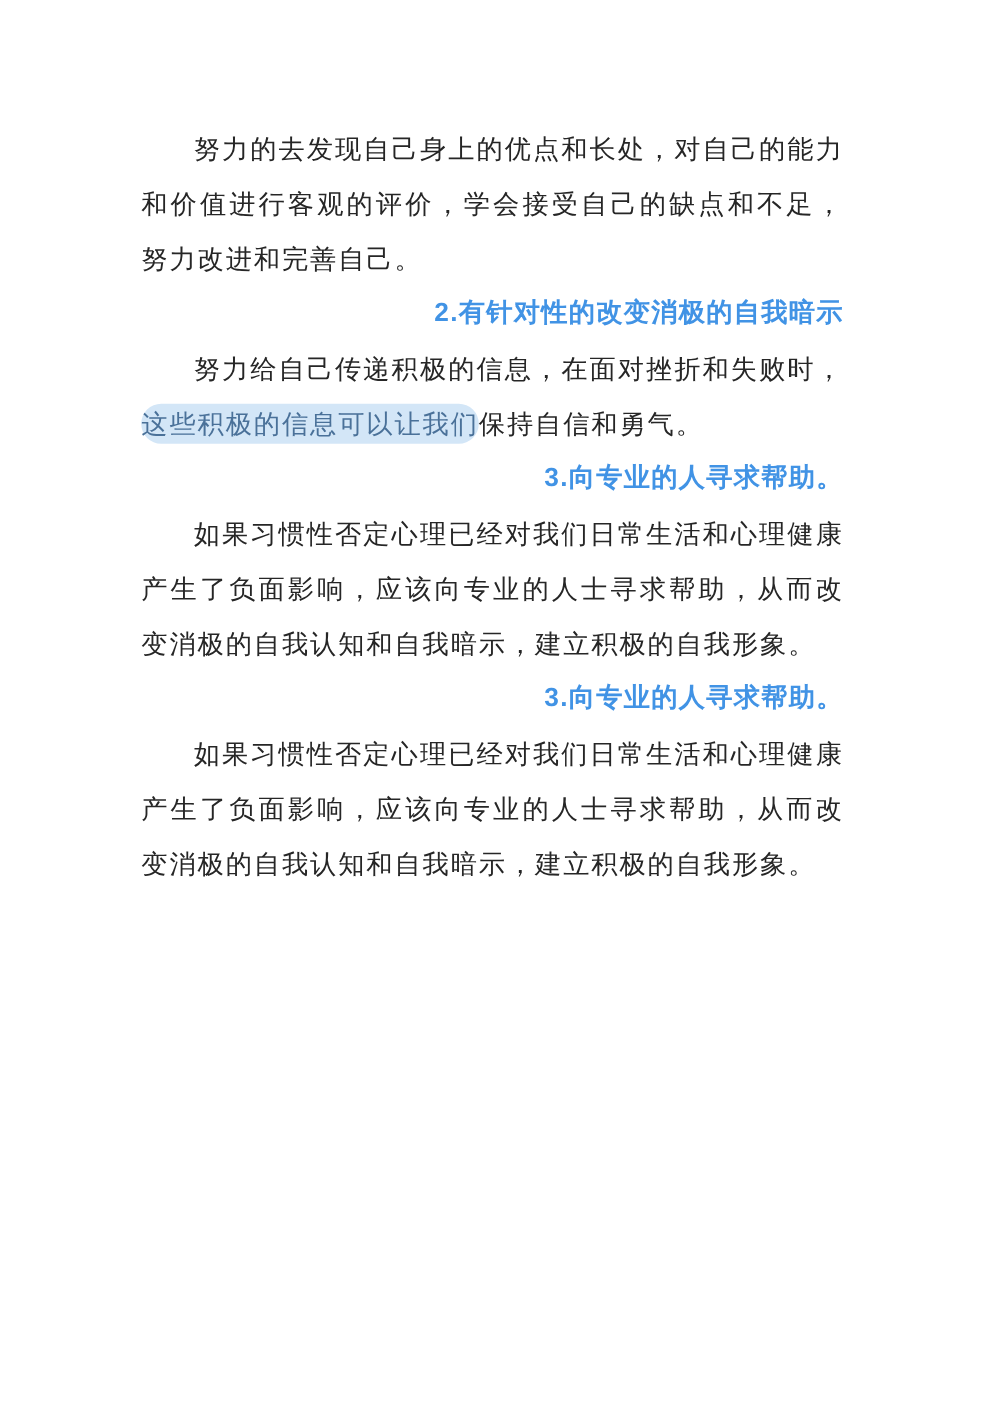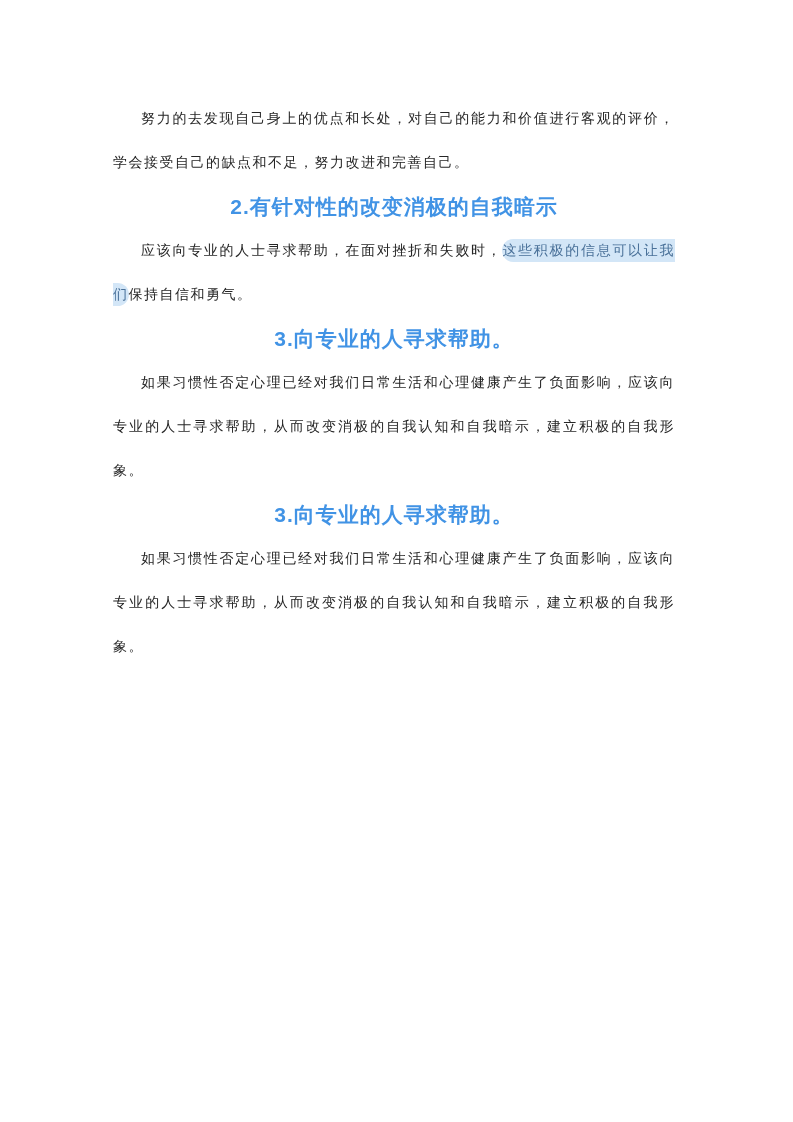--- a/index.html
+++ b/index.html
@@ -20,51 +20,51 @@
     background: var(--page-bg, #ffffff);
   }
   .doc-content {
     position: absolute;
     left: 113px;
     top: 97px;
     width: 562px;
   }
   .doc-content p {
     margin: 0;
-    font-size: 14px;
+    font-size: 21px;
     line-height: 44px;
     letter-spacing: 1.5px;
     color: var(--body-text, #262626);
     text-align: justify;
     text-indent: 2em;
     font-family: "Liberation Serif", "DejaVu Serif", serif;
   }
   .doc-content h2 {
     margin: 0;
     font-size: 21px;
     line-height: 44px;
     letter-spacing: 1px;
     font-weight: 700;
     color: var(--accent, #4193e5);
     font-family: "Liberation Sans", "DejaVu Sans", sans-serif;
-    text-align: center;
+    text-align: right;
   }
   .hl {
     background: var(--hl-bg, #d3e6f7);
     color: var(--hl-text, #4a7199);
     padding: 4px 0;
     border-radius: 16px;
   }
 </style>
 </head>
 <body>
 
 <main class="doc-page">
   <article class="doc-content" id="doc-content">
       <p><span>努力的去发现自己身上的优点和长处，对自己的能力和价值进行客观的评价，学会接受自己的缺点和不足，努力改进和完善自己。</span></p>
       <h2>2.有针对性的改变消极的自我暗示</h2>
-      <p><span>应该向专业的人士寻求帮助，在面对挫折和失败时，</span><span class="hl">这些积极的信息可以让我们</span><span>保持自信和勇气。</span></p>
+      <p><span>努力给自己传递积极的信息，在面对挫折和失败时，</span><span class="hl">这些积极的信息可以让我们</span><span>保持自信和勇气。</span></p>
       <h2>3.向专业的人寻求帮助。</h2>
       <p><span>如果习惯性否定心理已经对我们日常生活和心理健康产生了负面影响，应该向专业的人士寻求帮助，从而改变消极的自我认知和自我暗示，建立积极的自我形象。</span></p>
       <h2>3.向专业的人寻求帮助。</h2>
       <p><span>如果习惯性否定心理已经对我们日常生活和心理健康产生了负面影响，应该向专业的人士寻求帮助，从而改变消极的自我认知和自我暗示，建立积极的自我形象。</span></p>
     </article>
 </main>
 
 </body></html>

